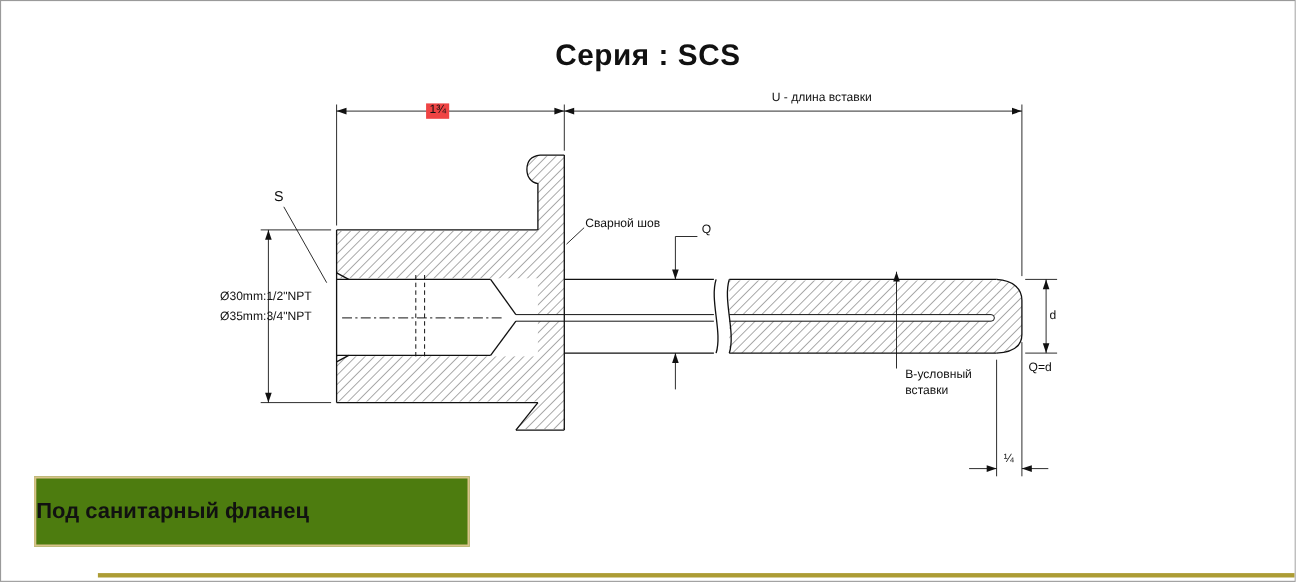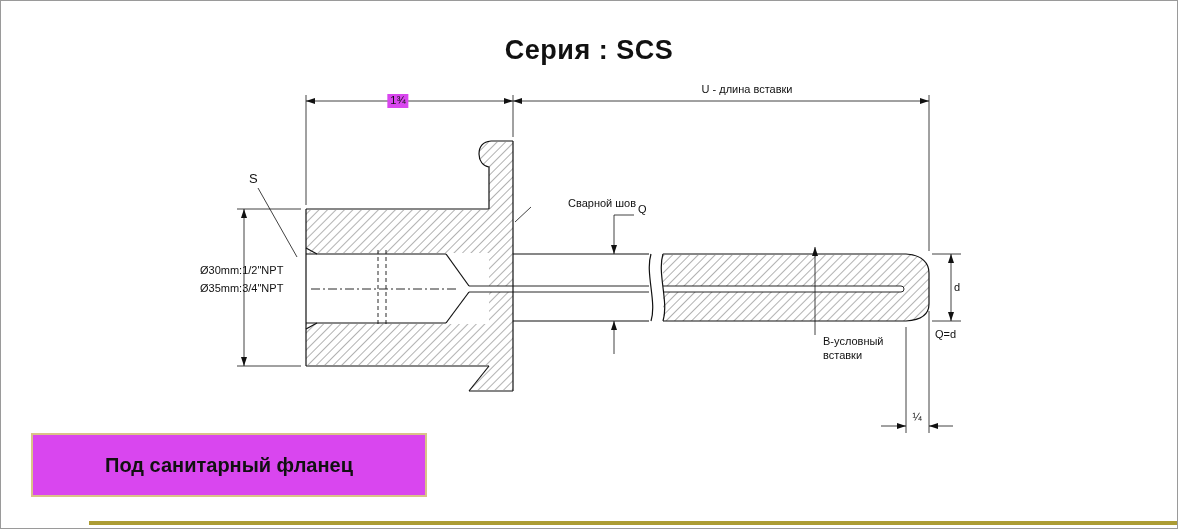--- a/index.html
+++ b/index.html
@@ -20,30 +20,30 @@
     margin-top:14px;
   }
   svg.drawing{position:absolute;left:0;top:0;}
   .lbl{
     position:absolute;
     font-size:11px;color:#111;
     white-space:nowrap;
     line-height:1.25;
   }
   .lbl.center{transform:translateX(-50%);}
-  .lbl.onLine{background:#d946ef;padding:0 3px;}
+  .lbl.onLine{background:#ef4444;padding:0 3px;}
   .lbl.s-label{font-size:13px;}
   .lbl.wrap{white-space:normal;width:80px;}
   .note-box{
     position:absolute;left:30px;top:432px;
     width:396px;height:64px;
     box-sizing:border-box;
     border:2px solid var(--note-box-border,#d9c389);
-    background:#d946ef;
-    display:flex;align-items:center;justify-content:center;
+    background:#4d7c0f;
+    display:flex;align-items:center;justify-content:flex-start;
   }
   .note-box span{
     font-size:20px;font-weight:bold;color:#111;
   }
   .footer-bar{
     position:absolute;left:88px;right:0;bottom:3px;height:4px;
     background:var(--footer-bar,#ac9c34);
   }
 </style>
 </head>
@@ -151,21 +151,21 @@
   <span class="lbl center onLine" style="left:397px;top:93px;">1¾</span>
 
   <span class="lbl center" style="left:722px;top:82px;margin-left:24px;">U - длина вставки</span>
 
   <span class="lbl s-label" style="left:248px;top:170px;">S</span>
 
   <span class="lbl" style="left:199px;top:263px;">Ø30mm:1/2"NPT</span>
 
   <span class="lbl" style="left:199px;top:281px;">Ø35mm:3/4"NPT</span>
 
-  <span class="lbl" style="left:531px;top:196px;margin-left:36px;">Сварной шов</span>
+  <span class="lbl" style="left:531px;top:196px;">Сварной шов</span>
 
   <span class="lbl" style="left:637px;top:202px;">Q</span>
 
   <span class="lbl wrap" style="left:822px;top:334px;">В-условный вставки</span>
 
   <span class="lbl" style="left:953px;top:280px;">d</span>
 
   <span class="lbl" style="left:934px;top:327px;text-align:center;">Q=d</span>
 
   <span class="lbl center" style="left:916px;top:410px;">¼</span>

